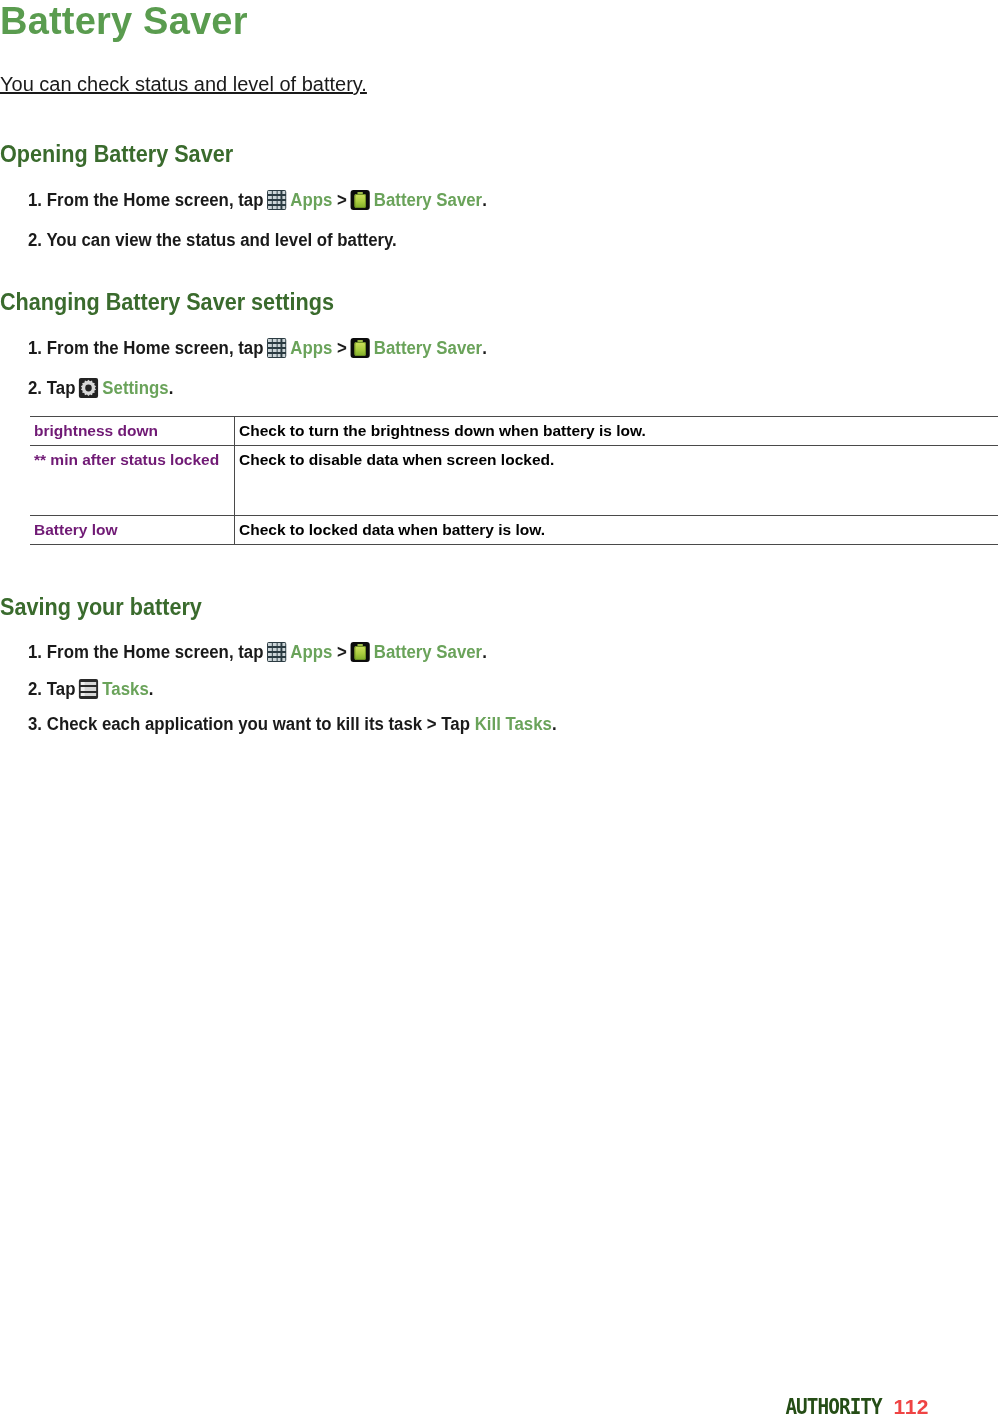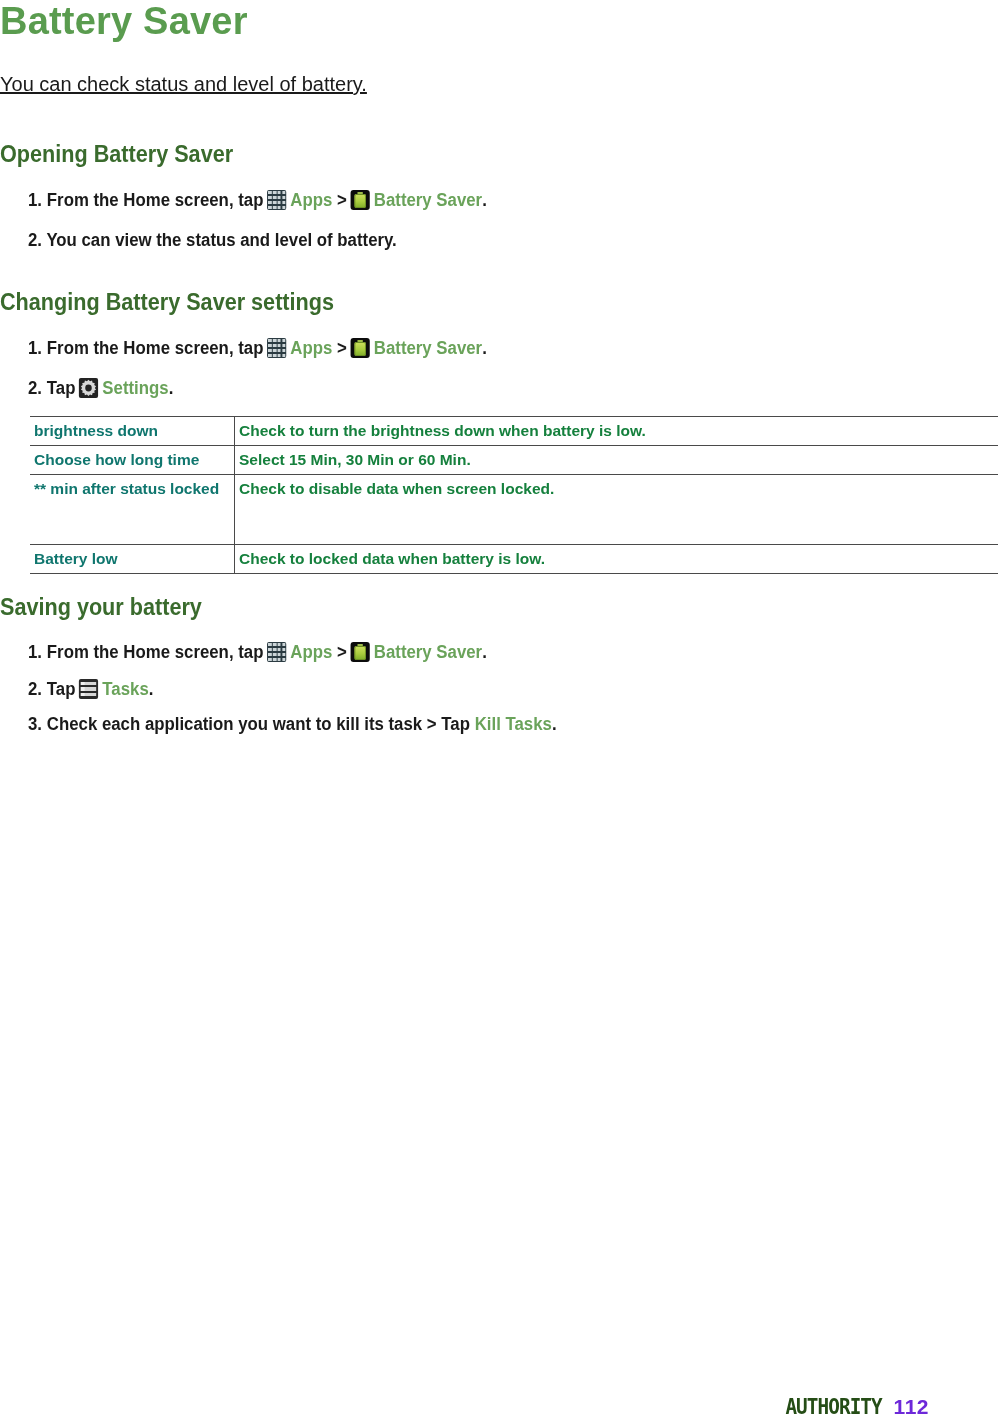--- a/index.html
+++ b/index.html
@@ -183,25 +183,25 @@
     font-size: 15.5px;
     line-height: 21px;
     font-weight: bold;
     transform-origin: left top;
   }
   .settings-table tr:last-child td {
     border-bottom: 1.3px solid #4a4a4a;
   }
   .settings-table td.c-label {
     width: 192px;
-    color: #0f766e;
+    color: #701a75;
     border-right: 1.3px solid #4a4a4a;
   }
   .settings-table td.c-desc {
-    color: #15803d;
+    color: #000000;
   }
   .settings-table tr.tall td { height: 62px; }
 
   
   .footer {
     position: absolute;
     left: 0;
     top: 1390px;
     width: 929px;
     height: 34px;
@@ -217,21 +217,21 @@
     font-weight: bold;
     color: #254d16;
     letter-spacing: -1px;
     transform: scaleX(0.92) scaleY(1.05);
     transform-origin: right center;
   }
   .footer .pageno {
     font-family: "Liberation Sans", sans-serif;
     font-size: 21px;
     font-weight: bold;
-    color: #6d28d9;
+    color: #ef4444;
     margin-left: 12px;
     letter-spacing: 0.5px;
   }
 </style>
 </head>
 <body>
 
 <div class="page">
 
   <div class="page-title">Battery Saver</div>
@@ -330,24 +330,20 @@
     </span>
     <span class="green">Settings</span>
     <span class="txt">.</span>
   </div>
 
   <table class="settings-table">
     <tbody>
       <tr>
         <td class="c-label">brightness down</td>
         <td class="c-desc">Check to turn the brightness down when battery is low.</td>
-      </tr>
-      <tr>
-        <td class="c-label">Choose how long time</td>
-        <td class="c-desc">Select 15 Min, 30 Min or 60 Min.</td>
       </tr>
       <tr class="tall">
         <td class="c-label">** min after status locked</td>
         <td class="c-desc">Check to disable data when screen locked.</td>
       </tr>
       <tr>
         <td class="c-label">Battery low</td>
         <td class="c-desc">Check to locked data when battery is low.</td>
       </tr>
     </tbody>

